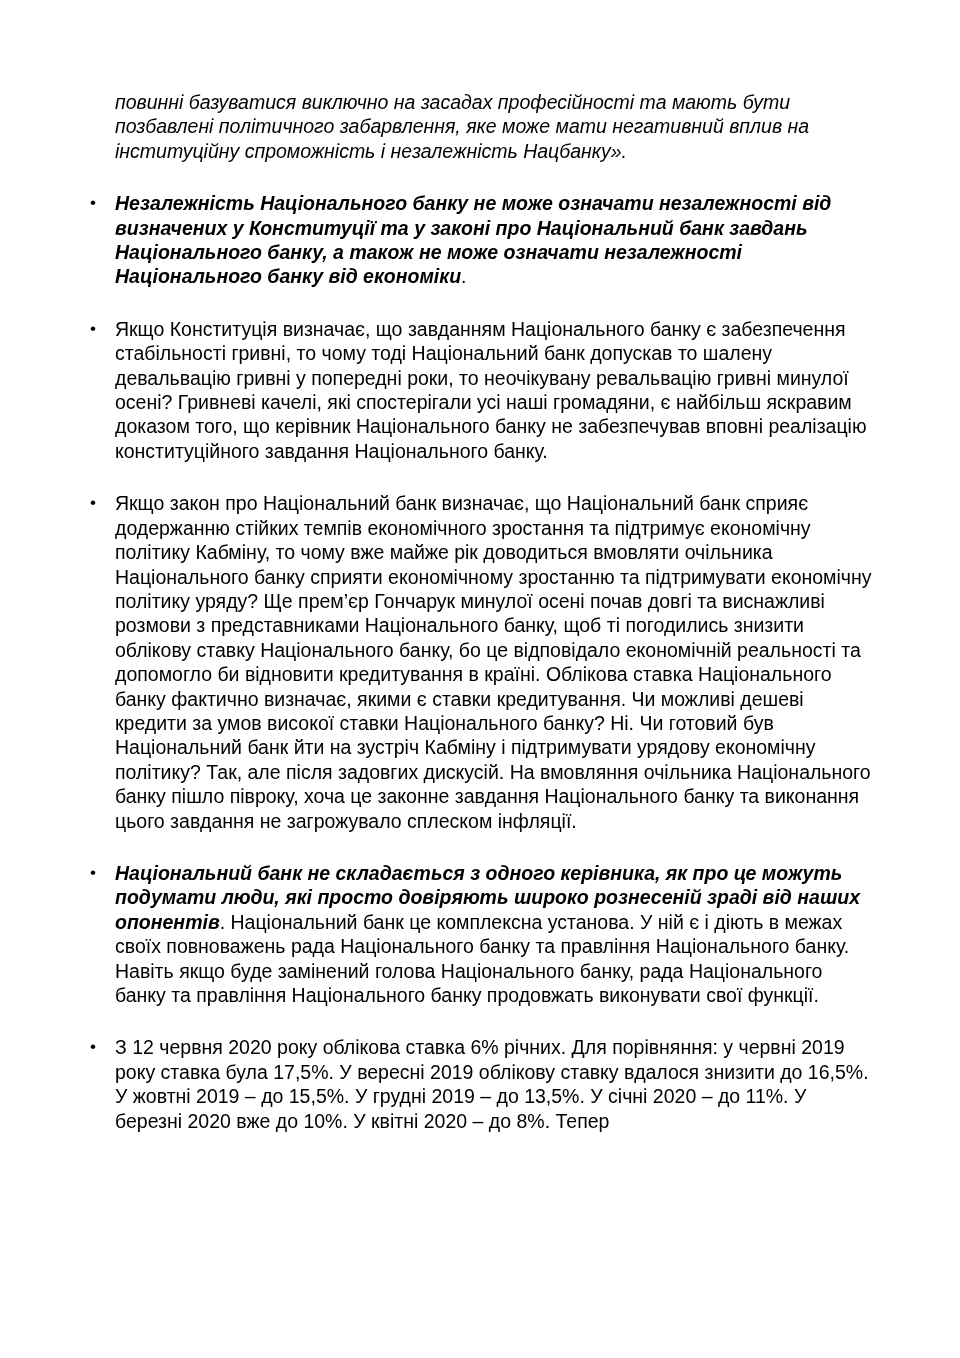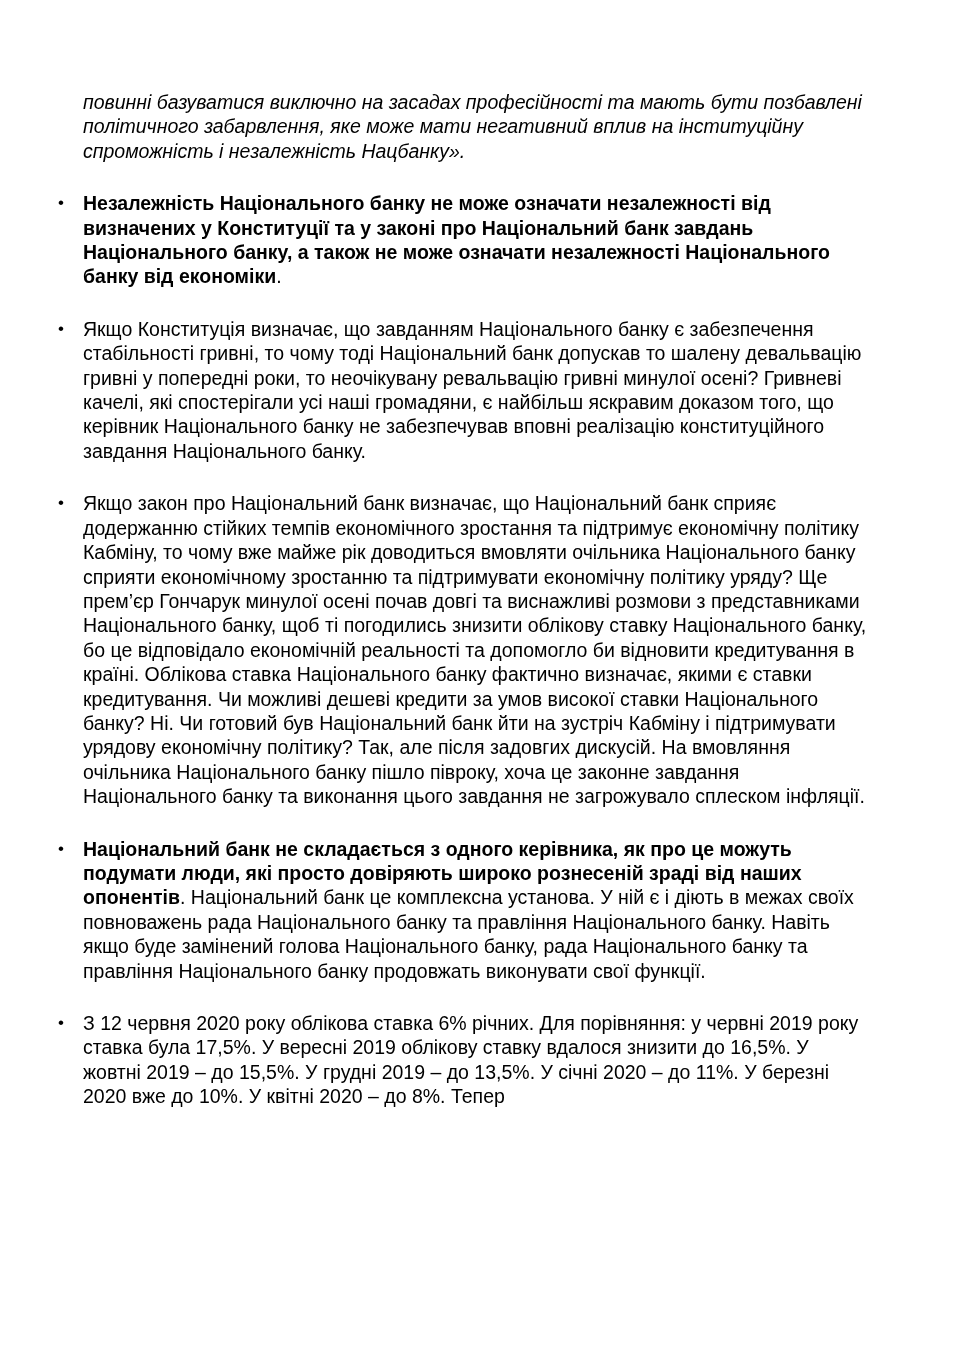--- a/index.html
+++ b/index.html
@@ -11,21 +11,21 @@
     width: 960px;
     min-height: 1358px;
     font-family: "Liberation Sans", sans-serif;
     color: #000000;
     -webkit-font-smoothing: antialiased;
   }
   .page {
     box-sizing: border-box;
     width: 960px;
     min-height: 1358px;
-    padding: 90px 88px 40px 56px;
+    padding: 90px 88px 40px 88px;
     background: #ffffff;
     font-size: 19.5px;
     line-height: 24.4px;
   }
   .intro {
     margin: 0 0 28px 27px;
     font-style: italic;
   }
   .bullet-item {
     display: flex;
@@ -40,20 +40,21 @@
     text-align: left;
     padding-left: 2px;
     box-sizing: border-box;
   }
   .bullet-text {
     flex: 1 1 auto;
     margin: 0;
   }
   .lead-bold {
     font-weight: bold;
+    font-style: italic;
   }
   .section-heading {
     margin: 0 0 28px 0;
     font-size: 19.5px;
     line-height: 24.4px;
     font-weight: normal;
     font-style: italic;
     text-decoration: underline;
     text-align: center;
   }

